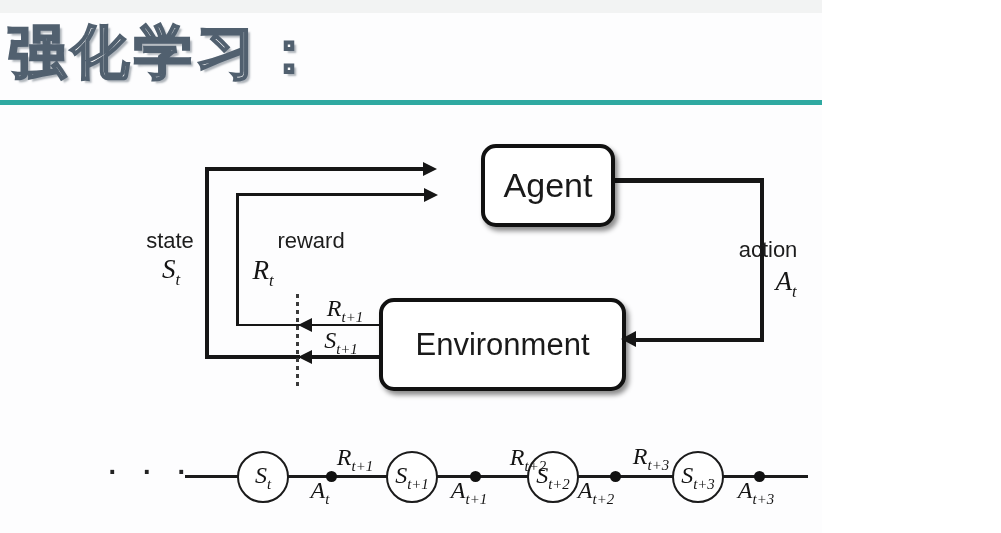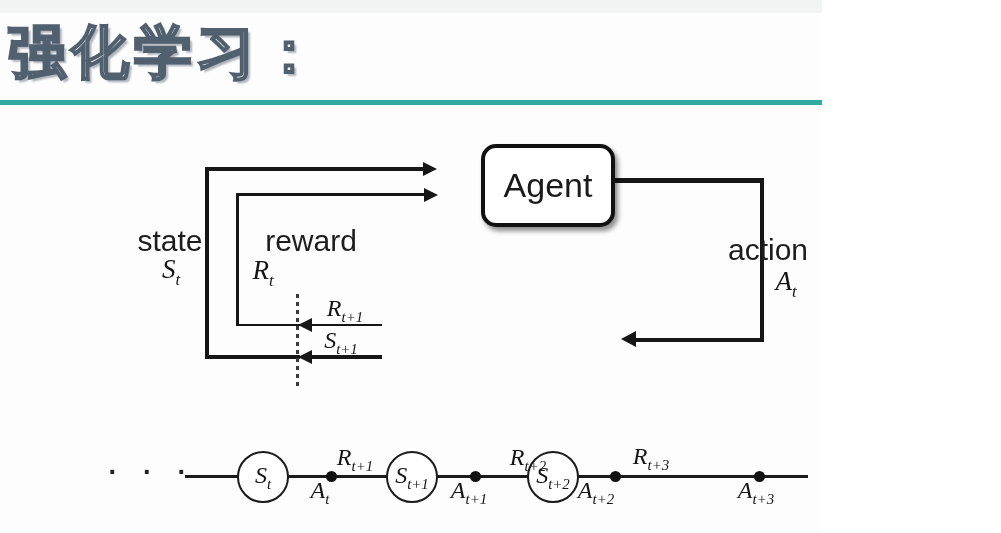--- a/index.html
+++ b/index.html
@@ -20,21 +20,21 @@
   .dashv{position:absolute;left:296px;top:294px;width:2.5px;height:93px;z-index:1;
          background:repeating-linear-gradient(to bottom,#3a3a3a 0 4px,transparent 4px 8px);}
 
   .box{position:absolute;background:#fff;border:4px solid #111;border-radius:15px;z-index:2;
        display:flex;align-items:center;justify-content:center;
        box-shadow:3px 4px 5px rgba(0,0,0,0.45);}
   .box.agent{left:437px;top:144px;width:126px;height:75px;font-size:34px;margin-left:44px;}
   .box.env{left:379px;top:298px;width:239px;height:85px;font-size:31px;}
 
   .lab{position:absolute;transform:translate(-50%,-50%);white-space:nowrap;z-index:4;}
-  .word{font-size:30px;color:#1d1d1d;}
+  .word{font-size:22px;color:#1d1d1d;}
   .sym i,.sym sub{font-family:"Liberation Serif",serif;font-style:italic;color:#141414;}
   .sym{font-size:27px;}
   .sym sub{font-size:0.62em;}
   .fsym{font-size:24px;}
 
   
   .tline{position:absolute;left:185px;top:475px;width:623px;height:2.5px;background:#1b1b1b;z-index:0;}
   .tcircle{position:absolute;top:451px;width:52px;height:52px;margin-left:-26px;background:#fff;
            border:2.5px solid #1b1b1b;border-radius:50%;display:flex;align-items:center;
            justify-content:center;z-index:1;box-sizing:border-box;}
@@ -75,20 +75,23 @@
   <div class="ln" style="left:561px;top:178px;width:203px;height:4.5px;"></div>
   <div class="ln" style="left:759.5px;top:178px;width:4.5px;height:164px;"></div>
   <div class="ln" style="left:635px;top:337.5px;width:125px;height:4.5px;"></div>
   <div class="ah l big" style="left:621px;top:331px;"></div>
 
   <div class="dashv"></div>
 
   <div class="box agent">
     <span>Agent</span>
   </div>
+  <div class="box env">
+    <span>Environment</span>
+  </div>
 
   <div class="lab word" style="left:170px;top:241px;">state</div>
   <div class="lab sym" style="left:171px;top:272px;"><i>S</i><sub>t</sub></div>
 
   <div class="lab word" style="left:278px;top:241px;margin-left:33px;">reward</div>
   <div class="lab sym" style="left:263px;top:273px;"><i>R</i><sub>t</sub></div>
 
   <div class="lab word" style="left:768px;top:250px;">action</div>
   <div class="lab sym" style="left:786px;top:284px;"><i>A</i><sub>t</sub></div>
 
@@ -99,20 +102,23 @@
   <div class="tline"></div>
 
   <div class="tcircle" style="left:263px;">
       <span class="sym"><i>S</i><sub>t</sub></span>
     </div>
   <div class="tcircle" style="left:412px;">
       <span class="sym"><i>S</i><sub>t+1</sub></span>
     </div>
   <div class="tcircle" style="left:553px;text-align:right;">
       <span class="sym"><i>S</i><sub>t+2</sub></span>
+    </div>
+  <div class="tcircle" style="left:698px;">
+      <span class="sym"><i>S</i><sub>t+3</sub></span>
     </div>
 
   <div class="tdot" style="left:331px;"></div>
   <div class="tdot" style="left:475px;"></div>
   <div class="tdot" style="left:615px;"></div>
   <div class="tdot" style="left:759px;"></div>
 
   <div class="tlab sym" style="left:320px;top:492px;"><i>A</i><sub>t</sub></div>
   <div class="tlab sym" style="left:469px;top:492px;"><i>A</i><sub>t+1</sub></div>
   <div class="tlab sym" style="left:596px;top:492px;"><i>A</i><sub>t+2</sub></div>

